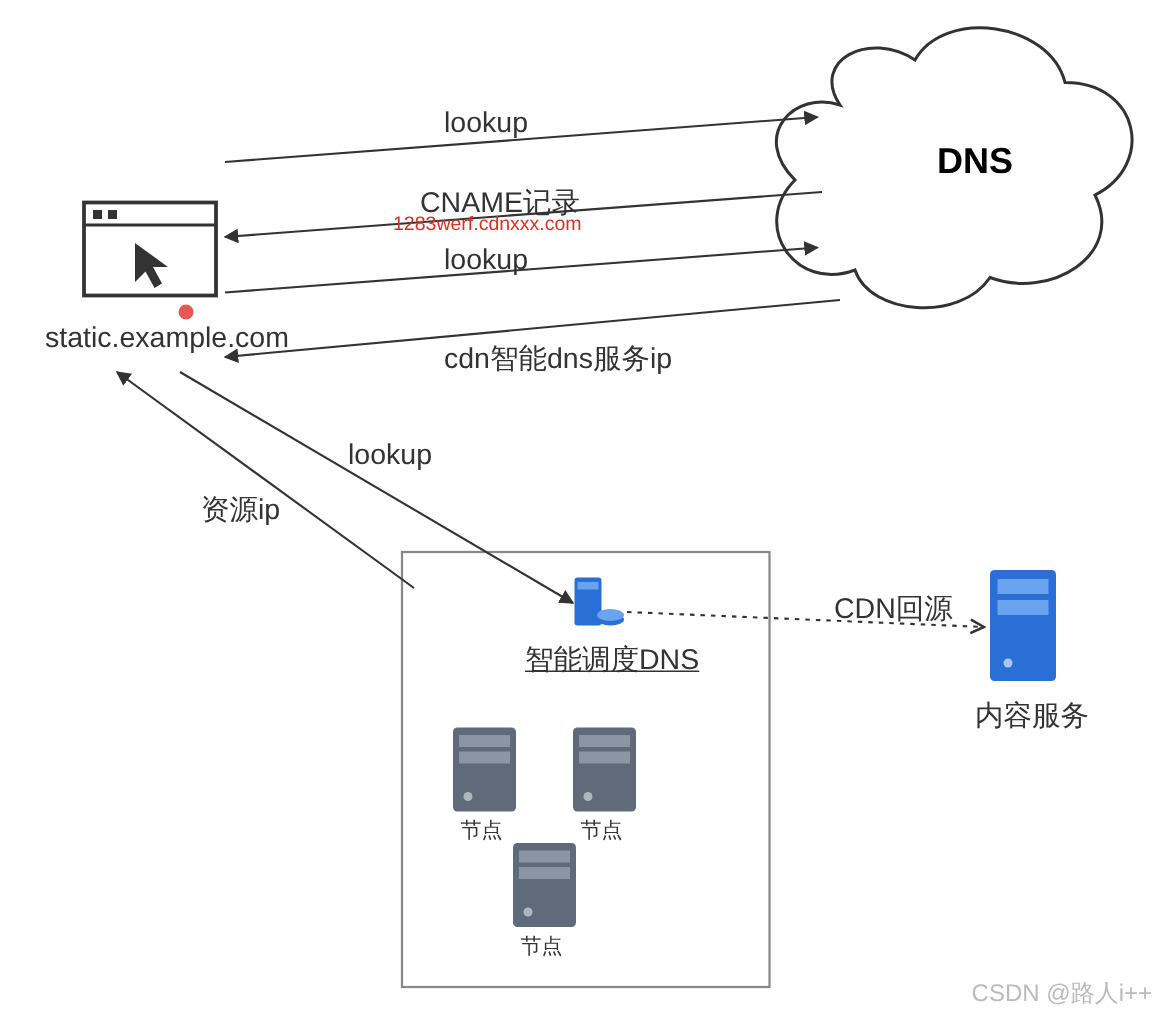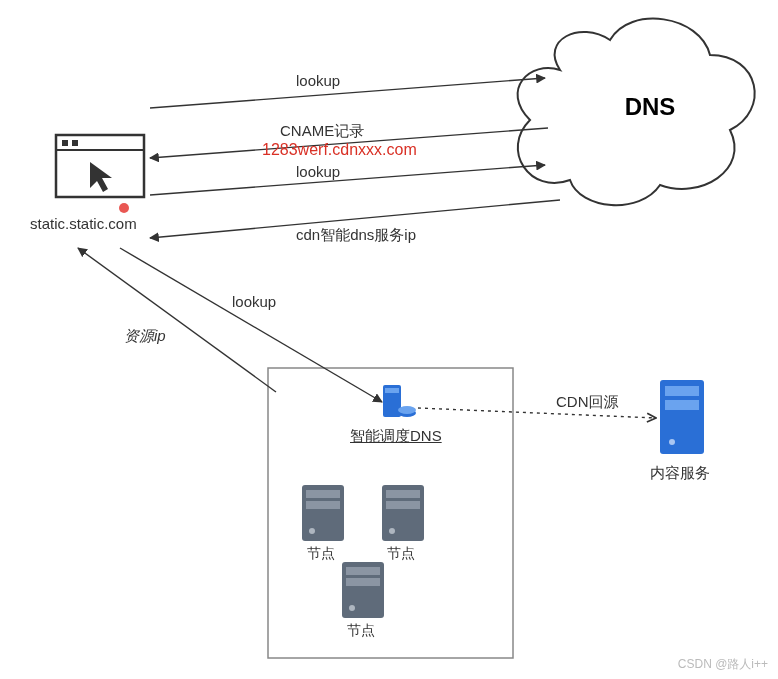--- a/index.html
+++ b/index.html
@@ -7,33 +7,33 @@
     padding: 0;
     width: 778px;
     height: 679px;
     background: #ffffff;
     font-family: Arial, "Microsoft YaHei", sans-serif;
     position: relative;
     overflow: hidden;
   }
   .label {
     position: absolute;
-    font-size: 15px;
+    font-size: 19px;
     color: #333;
     white-space: nowrap;
   }
   .label-red {
     color: #d93025;
-    font-size: 16px;
+    font-size: 13px;
   }
   .watermark {
     position: absolute;
     bottom: 6px;
     right: 10px;
-    font-size: 12px;
+    font-size: 16px;
     color: #bbb;
   }
   svg { position: absolute; top: 0; left: 0; }
 </style>
 </head>
 <body>
 
 <svg width="778" height="679">
   <defs>
     <marker id="arrow" viewBox="0 0 10 10" refX="9" refY="5" markerWidth="7" markerHeight="7" orient="auto-start-reverse">
@@ -110,30 +110,30 @@
 
   <line x1="560" y1="200" x2="150" y2="238" stroke="#333" stroke-width="1.4" marker-end="url(#arrow)"></line>
 
   <line x1="120" y1="248" x2="382" y2="402" stroke="#333" stroke-width="1.4" marker-end="url(#arrow)"></line>
 
   <line x1="276" y1="392" x2="78" y2="248" stroke="#333" stroke-width="1.4" marker-end="url(#arrow)"></line>
 
   <line x1="418" y1="408" x2="656" y2="418" stroke="#333" stroke-width="1.4" stroke-dasharray="3,4" marker-end="url(#arrow-open)"></line>
 </svg>
 
-<div class="label" style="left:30px; top:215px;">static.static.com</div>
+<div class="label" style="left:30px; top:215px;">static.example.com</div>
 
 <div class="label" style="left:296px; top:72px;">lookup</div>
 <div class="label" style="left:280px; top:122px;">CNAME记录</div>
 <div class="label label-red" style="left:262px; top:141px;">1283werf.cdnxxx.com</div>
 <div class="label" style="left:296px; top:163px;">lookup</div>
 <div class="label" style="left:296px; top:226px;">cdn智能dns服务ip</div>
 
 <div class="label" style="left:232px; top:293px;">lookup</div>
-<div class="label" style="left:124px; top:327px;font-style:italic;">资源ip</div>
+<div class="label" style="left:134px; top:327px;">资源ip</div>
 
 <div class="label" style="left:350px; top:427px;text-decoration:underline;">智能调度DNS</div>
 
 <div class="label" style="left:556px; top:393px;">CDN回源</div>
 <div class="label" style="left:650px; top:464px;">内容服务</div>
 
 <div class="label" style="left:307px; top:545px; font-size:14px;">节点</div>
 <div class="label" style="left:387px; top:545px; font-size:14px;">节点</div>
 <div class="label" style="left:347px; top:622px; font-size:14px;">节点</div>
 

